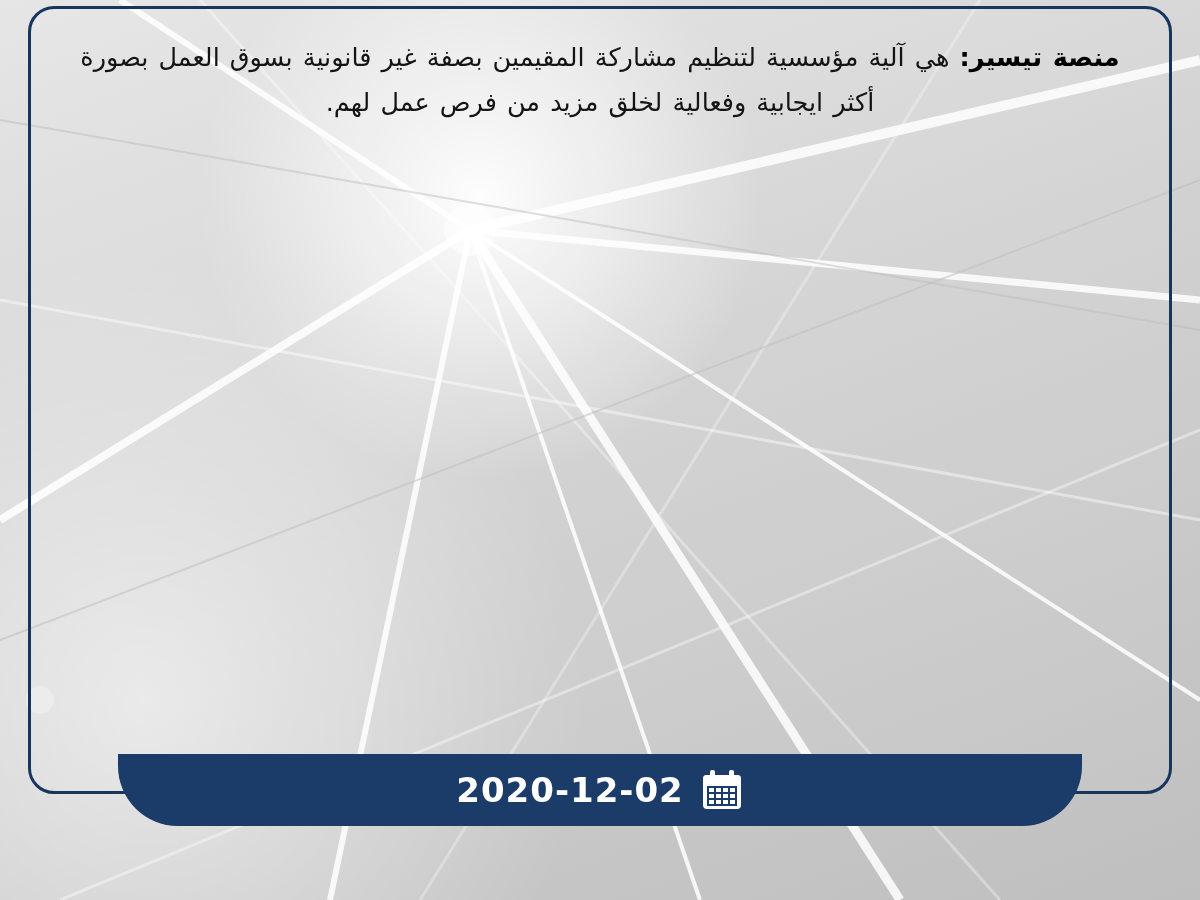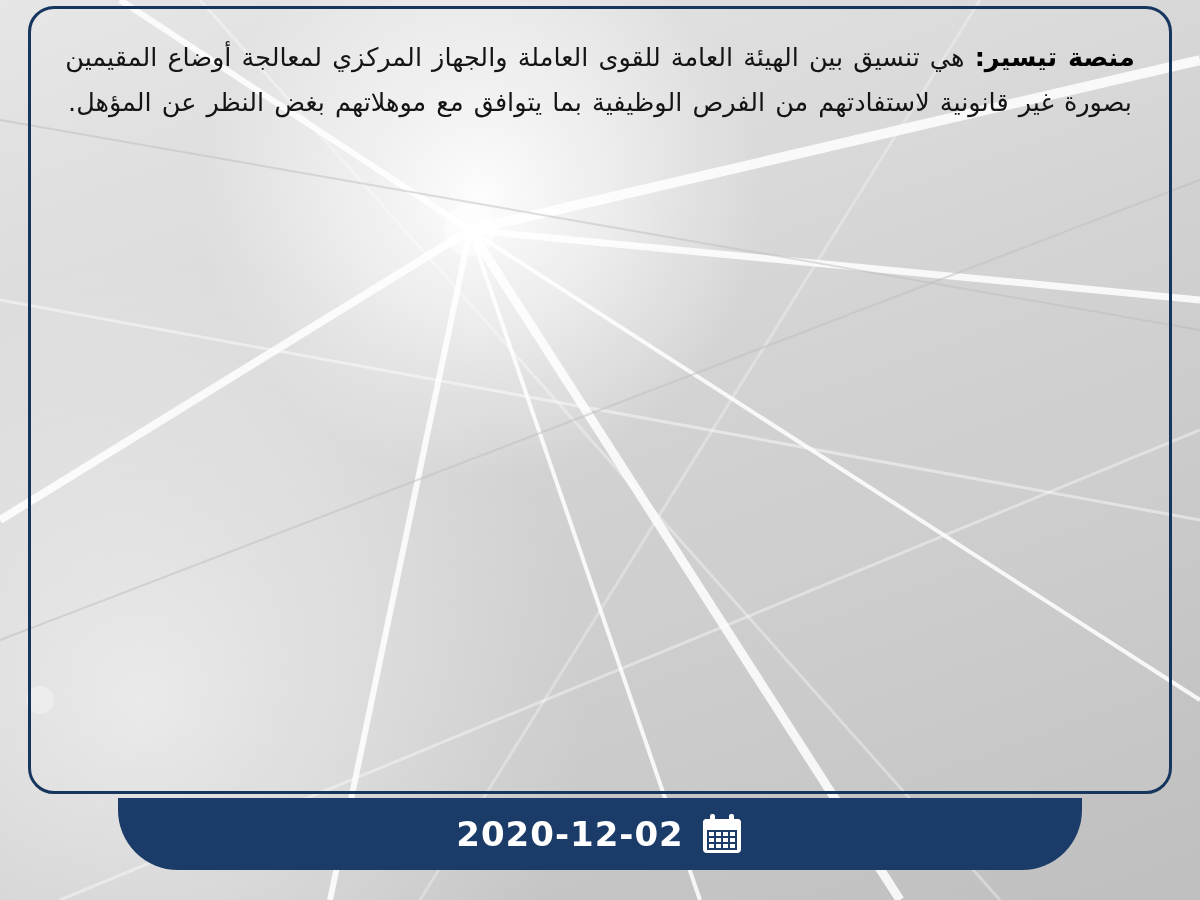--- a/index.html
+++ b/index.html
@@ -63,21 +63,21 @@
 
   .lead {
     font-weight: bold;
     color: #000;
   }
 
   
   .date-banner {
     position: absolute;
     left: 118px;
-    top: 798px;
+    top: 754px;
     width: 964px;
     height: 72px;
     background: #1b3b68;
     border-radius: 0 0 60px 60px;
     display: flex;
     align-items: center;
     justify-content: center;
     gap: 16px;
     direction: ltr;
   }
@@ -118,25 +118,25 @@
       <g stroke="#b9b9b9" stroke-opacity="0.5" fill="none" stroke-width="2">
         <path d="M 0 120 L 1200 330"></path>
         <path d="M 0 640 L 1200 180"></path>
       </g>
     </svg>
   </div>
 
   <div class="card">
     <div class="content">
 
+      <p class="para">
+        <span class="lead">منصة تيسير:</span><span> هي آلية مؤسسية لتنظيم مشاركة المقيمين بصفة غير قانونية بسوق العمل بصورة أكثر ايجابية وفعالية لخلق مزيد من فرص عمل لهم.</span>
+      </p>
 
 
-      <p class="para">
-        <span class="lead">منصة تيسير:</span><span> هي تنسيق بين الهيئة العامة للقوى العاملة والجهاز المركزي لمعالجة أوضاع المقيمين بصورة غير قانونية لاستفادتهم من الفرص الوظيفية بما يتوافق مع موهلاتهم بغض النظر عن المؤهل.</span>
-      </p>
 
 
     </div>
   </div>
 
   <div class="date-banner">
     <span class="date-text">2020-12-02</span>
     <span>
       <svg class="cal-icon" viewBox="0 0 44 44" aria-hidden="true">
         <rect x="3" y="7" width="38" height="34" rx="4" fill="#ffffff"></rect>

